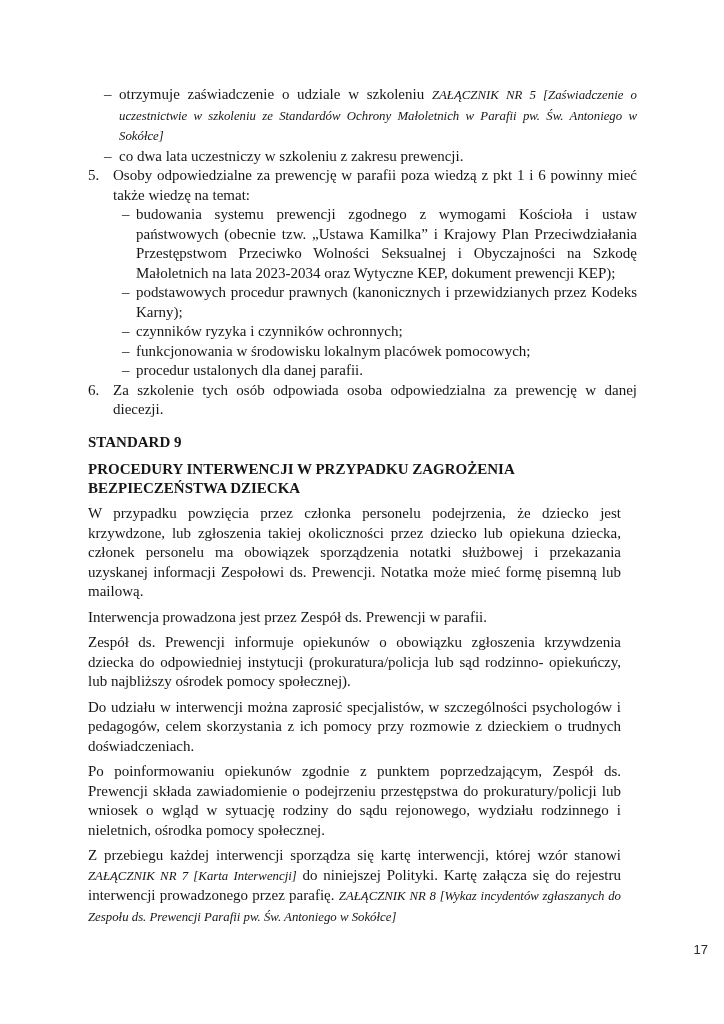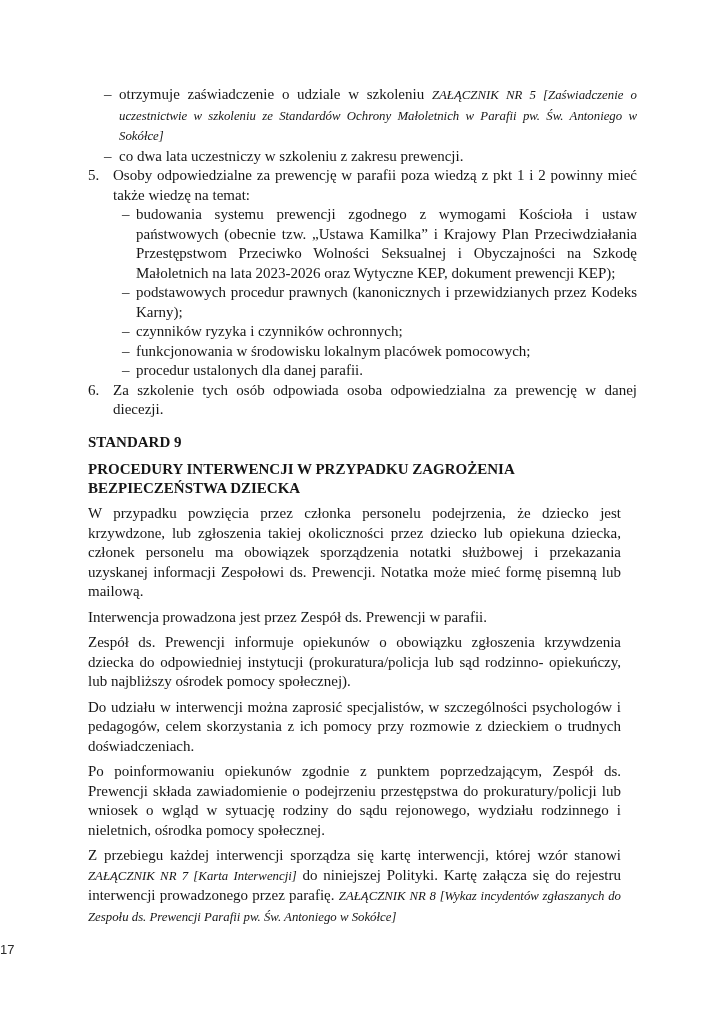--- a/index.html
+++ b/index.html
@@ -45,23 +45,23 @@
   }
   .doc-title {
     font-weight: bold;
     margin: 0 0 6px 0;
   }
   .title-line { line-height: 19px; }
   .para { margin: 0 16px 6px 0; }
   .footer-pagenum {
     position: absolute;
     left: 0;
-    right: 0;
+    right: 16px;
     top: 942px;
-    text-align: left;
+    text-align: right;
     font-family: "Liberation Sans", sans-serif;
     font-size: 13px;
     color: #2b2b2b;
   }
 </style>
 </head>
 <body>
 
 <div class="page">
   <div class="content">
@@ -75,26 +75,26 @@
 
         <div class="dash-item">
           <span class="marker">–</span>
           <div class="li-text"><span class="txt">co dwa lata uczestniczy w szkoleniu z zakresu prewencji.</span></div>
         </div>
       </div>
 
     <div class="num-item">
       <span class="marker">5.</span>
       <div class="li-text">
-        <span>Osoby odpowiedzialne za prewencję w parafii poza wiedzą z pkt 1 i 2 powinny mieć także wiedzę na temat:</span>
+        <span>Osoby odpowiedzialne za prewencję w parafii poza wiedzą z pkt 1 i 6 powinny mieć także wiedzę na temat:</span>
         <div class="dash-list sub">
 
             <div class="dash-item">
               <span class="marker">–</span>
-              <div class="li-text"><span class="txt">budowania systemu prewencji zgodnego z wymogami Kościoła i ustaw państwowych (obecnie tzw. „Ustawa Kamilka” i Krajowy Plan Przeciwdziałania Przestępstwom Przeciwko Wolności Seksualnej i Obyczajności na Szkodę Małoletnich na lata 2023-2026 oraz Wytyczne KEP, dokument prewencji KEP);</span></div>
+              <div class="li-text"><span class="txt">budowania systemu prewencji zgodnego z wymogami Kościoła i ustaw państwowych (obecnie tzw. „Ustawa Kamilka” i Krajowy Plan Przeciwdziałania Przestępstwom Przeciwko Wolności Seksualnej i Obyczajności na Szkodę Małoletnich na lata 2023-2034 oraz Wytyczne KEP, dokument prewencji KEP);</span></div>
             </div>
 
             <div class="dash-item">
               <span class="marker">–</span>
               <div class="li-text"><span class="txt">podstawowych procedur prawnych (kanonicznych i przewidzianych przez Kodeks Karny);</span></div>
             </div>
 
             <div class="dash-item">
               <span class="marker">–</span>
               <div class="li-text"><span class="txt">czynników ryzyka i czynników ochronnych;</span></div>

